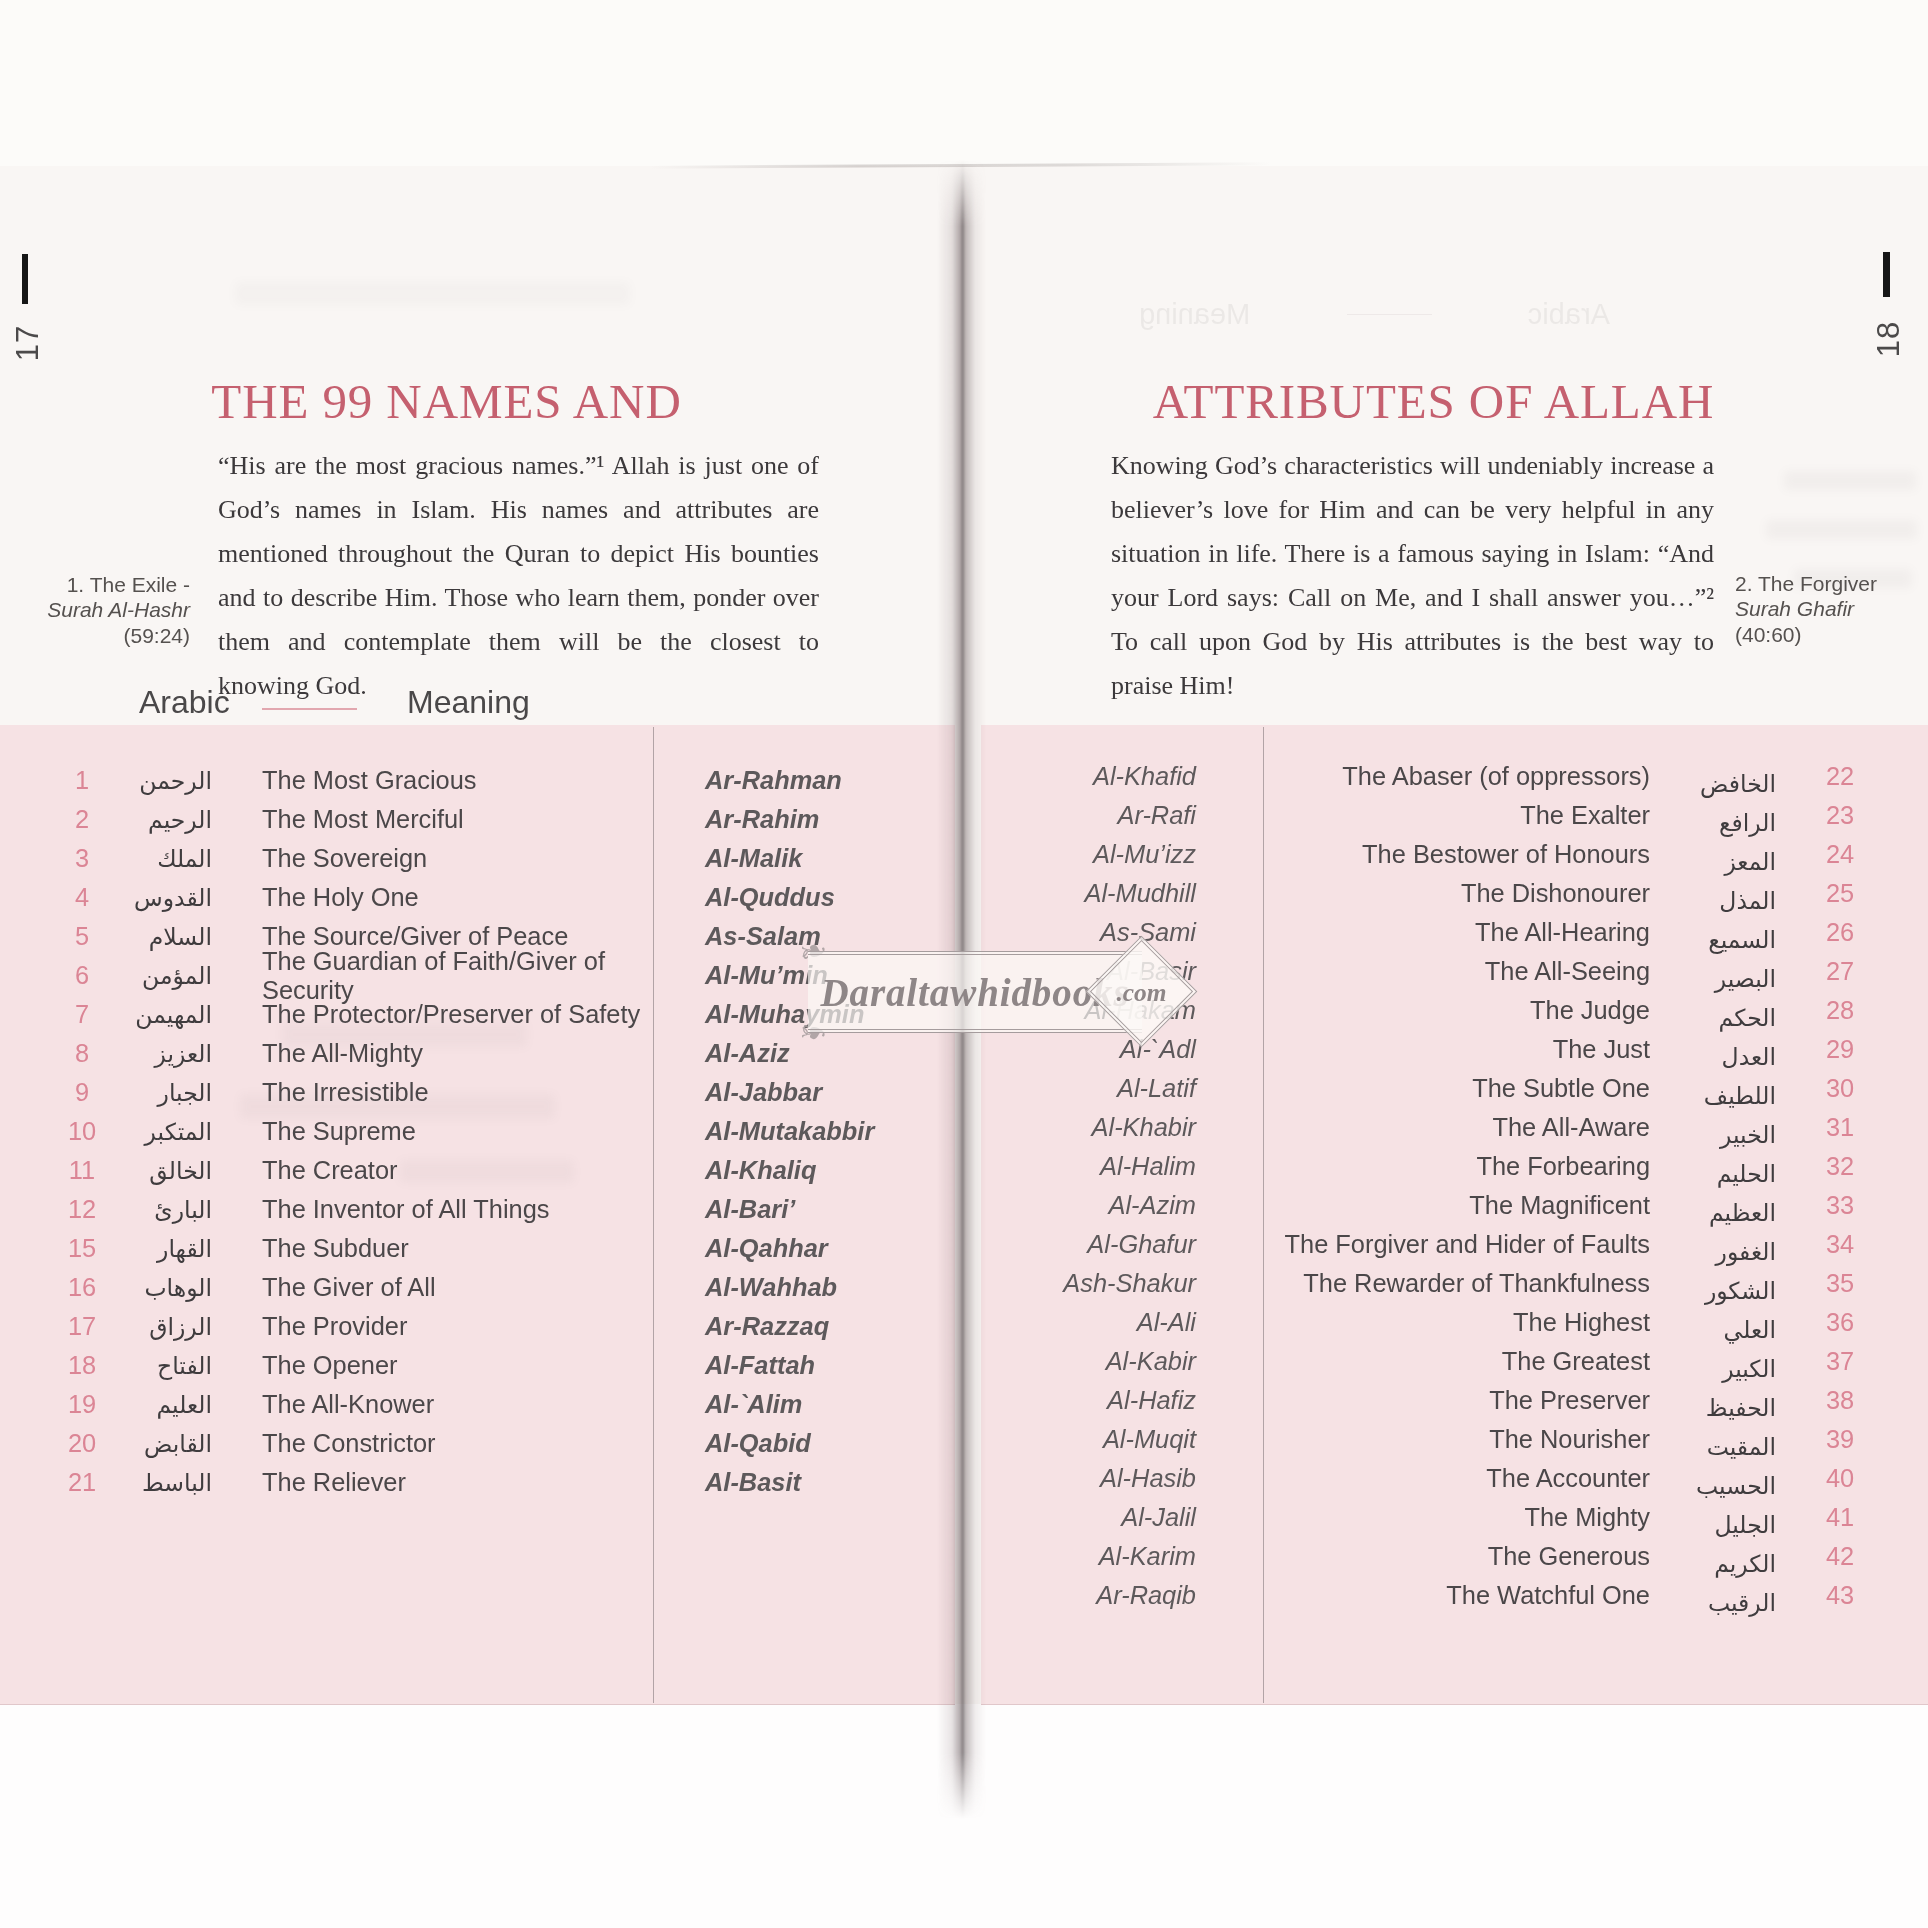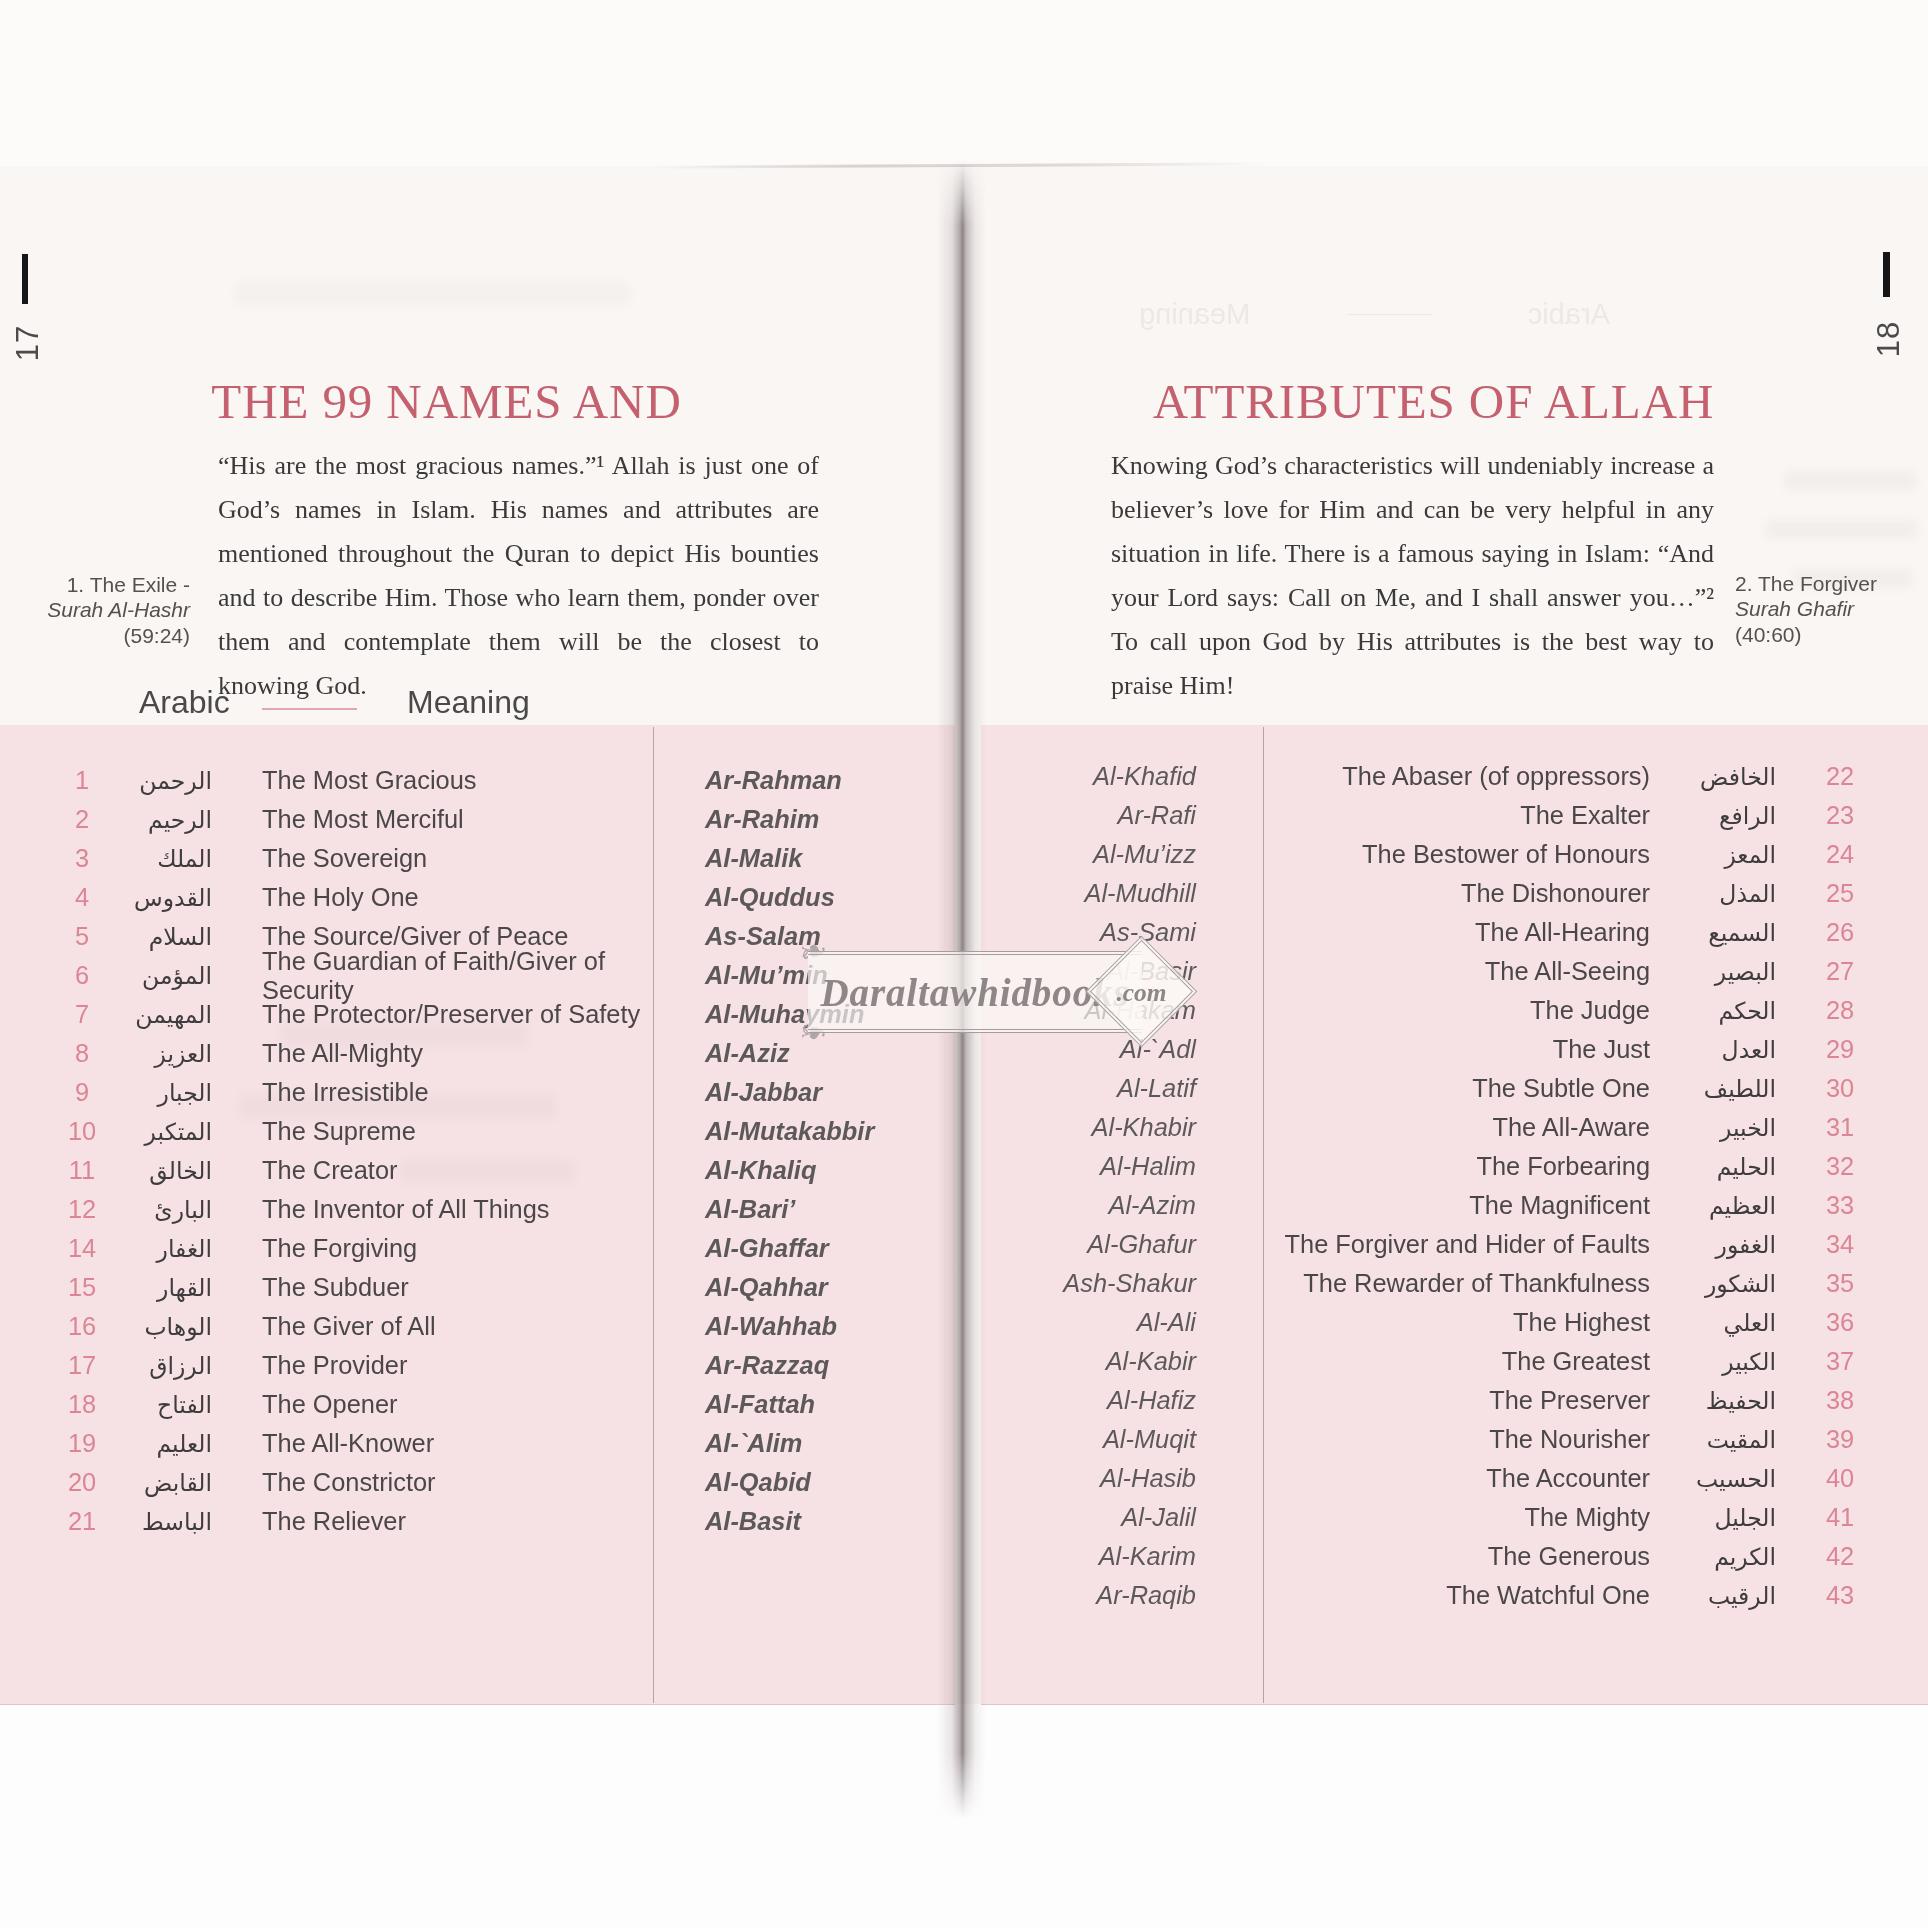--- a/index.html
+++ b/index.html
@@ -66,21 +66,21 @@
   .cell{position:absolute;top:0;height:100%;display:flex;align-items:center;}
   .c-n{color:var(--row_number_pink,#db8595);}
   .c-ar{font-family:"DejaVu Sans",sans-serif;font-size:23.5px;color:var(--arabic_text,#3f3c3e);}
   .c-tr{font-style:italic;color:var(--transliteration_gray,#5d595b);}
   .trow.left .c-n{left:0;width:164px;justify-content:center;}
   .trow.left .c-ar{left:0;width:212px;justify-content:flex-end;}
   .trow.left .c-en{left:262px;right:311px;justify-content:flex-start;}
   .trow.left .c-tr{left:705px;right:0;justify-content:flex-start;font-weight:bold;}
   .trow.right .c-tr{left:0;width:215px;justify-content:flex-end;}
   .trow.right .c-en{left:282px;width:387px;justify-content:flex-end;}
-  .trow.right .c-ar{left:669px;width:126px;justify-content:flex-end;}
+  .trow.right .c-ar{left:669px;width:126px;justify-content:flex-end;margin-top:7px;}
   .trow.right .c-n{left:845px;width:104px;justify-content:flex-start;}
 
   
   .watermark{left:808px;top:942px;width:375px;height:100px;z-index:6;}
   .wm-banner{position:absolute;left:0;top:9.4px;right:41px;bottom:9.4px;
      background:rgba(252,249,246,.68);
      border-top:4.7px double #a59c9d;border-bottom:4.7px double #a59c9d;
      display:flex;align-items:center;justify-content:center;}
   .wm-text{font-family:"Liberation Serif",serif;font-style:italic;font-weight:700;
      font-size:39px;color:#8e8687;letter-spacing:0.9px;white-space:nowrap;}
@@ -210,26 +210,20 @@
         <div class="cell c-en">The Creator</div>
         <div class="cell c-tr">Al-Khaliq</div>
       </div>
       <div class="trow left">
         <div class="cell c-n">12</div>
         <div class="cell c-ar">البارئ</div>
         <div class="cell c-en">The Inventor of All Things</div>
         <div class="cell c-tr">Al-Bari’</div>
       </div>
       <div class="trow left">
-        <div class="cell c-n">14</div>
-        <div class="cell c-ar">الغفار</div>
-        <div class="cell c-en">The Forgiving</div>
-        <div class="cell c-tr">Al-Ghaffar</div>
-      </div>
-      <div class="trow left">
         <div class="cell c-n">15</div>
         <div class="cell c-ar">القهار</div>
         <div class="cell c-en">The Subduer</div>
         <div class="cell c-tr">Al-Qahhar</div>
       </div>
       <div class="trow left">
         <div class="cell c-n">16</div>
         <div class="cell c-ar">الوهاب</div>
         <div class="cell c-en">The Giver of All</div>
         <div class="cell c-tr">Al-Wahhab</div>

